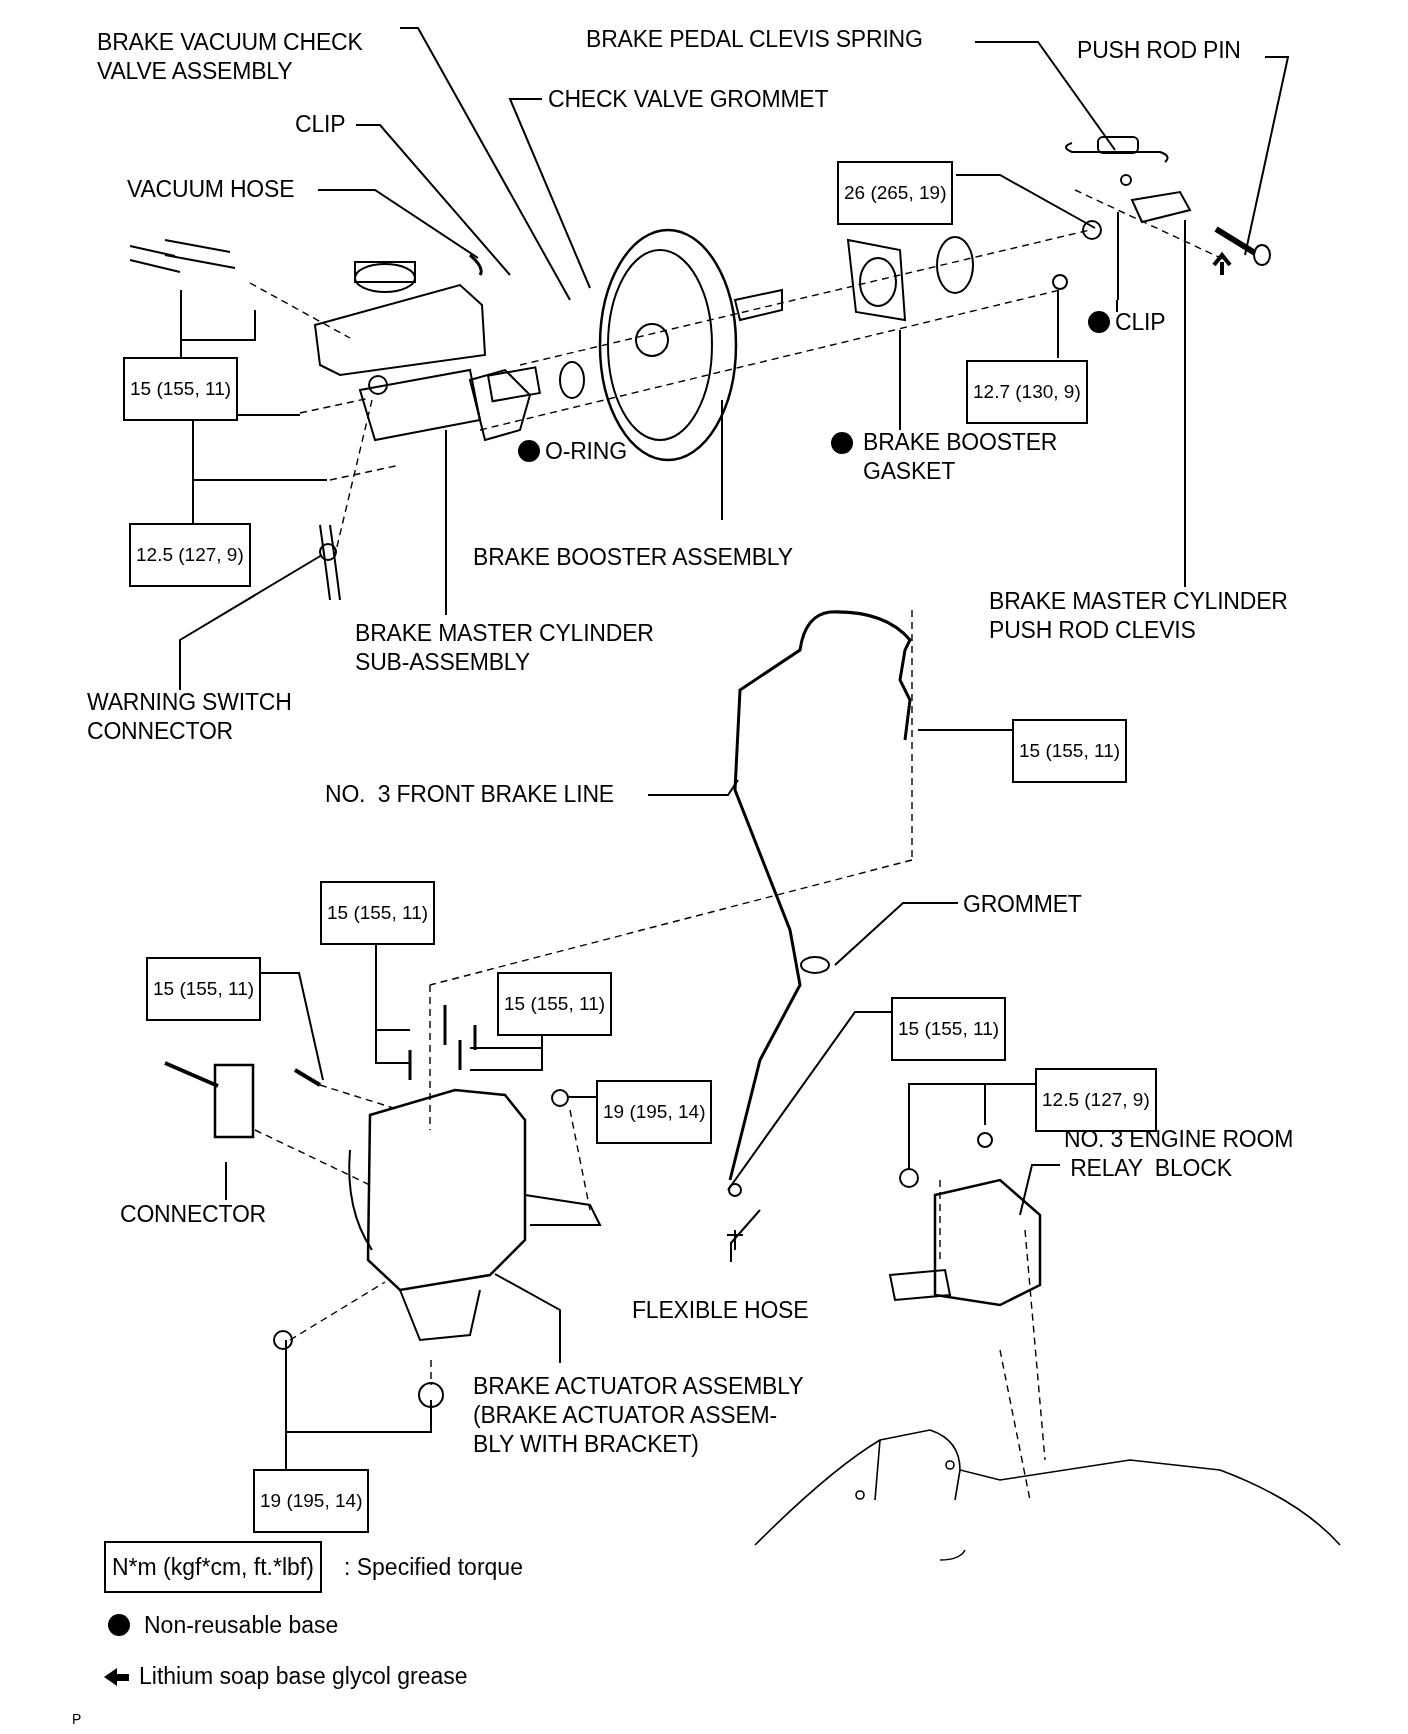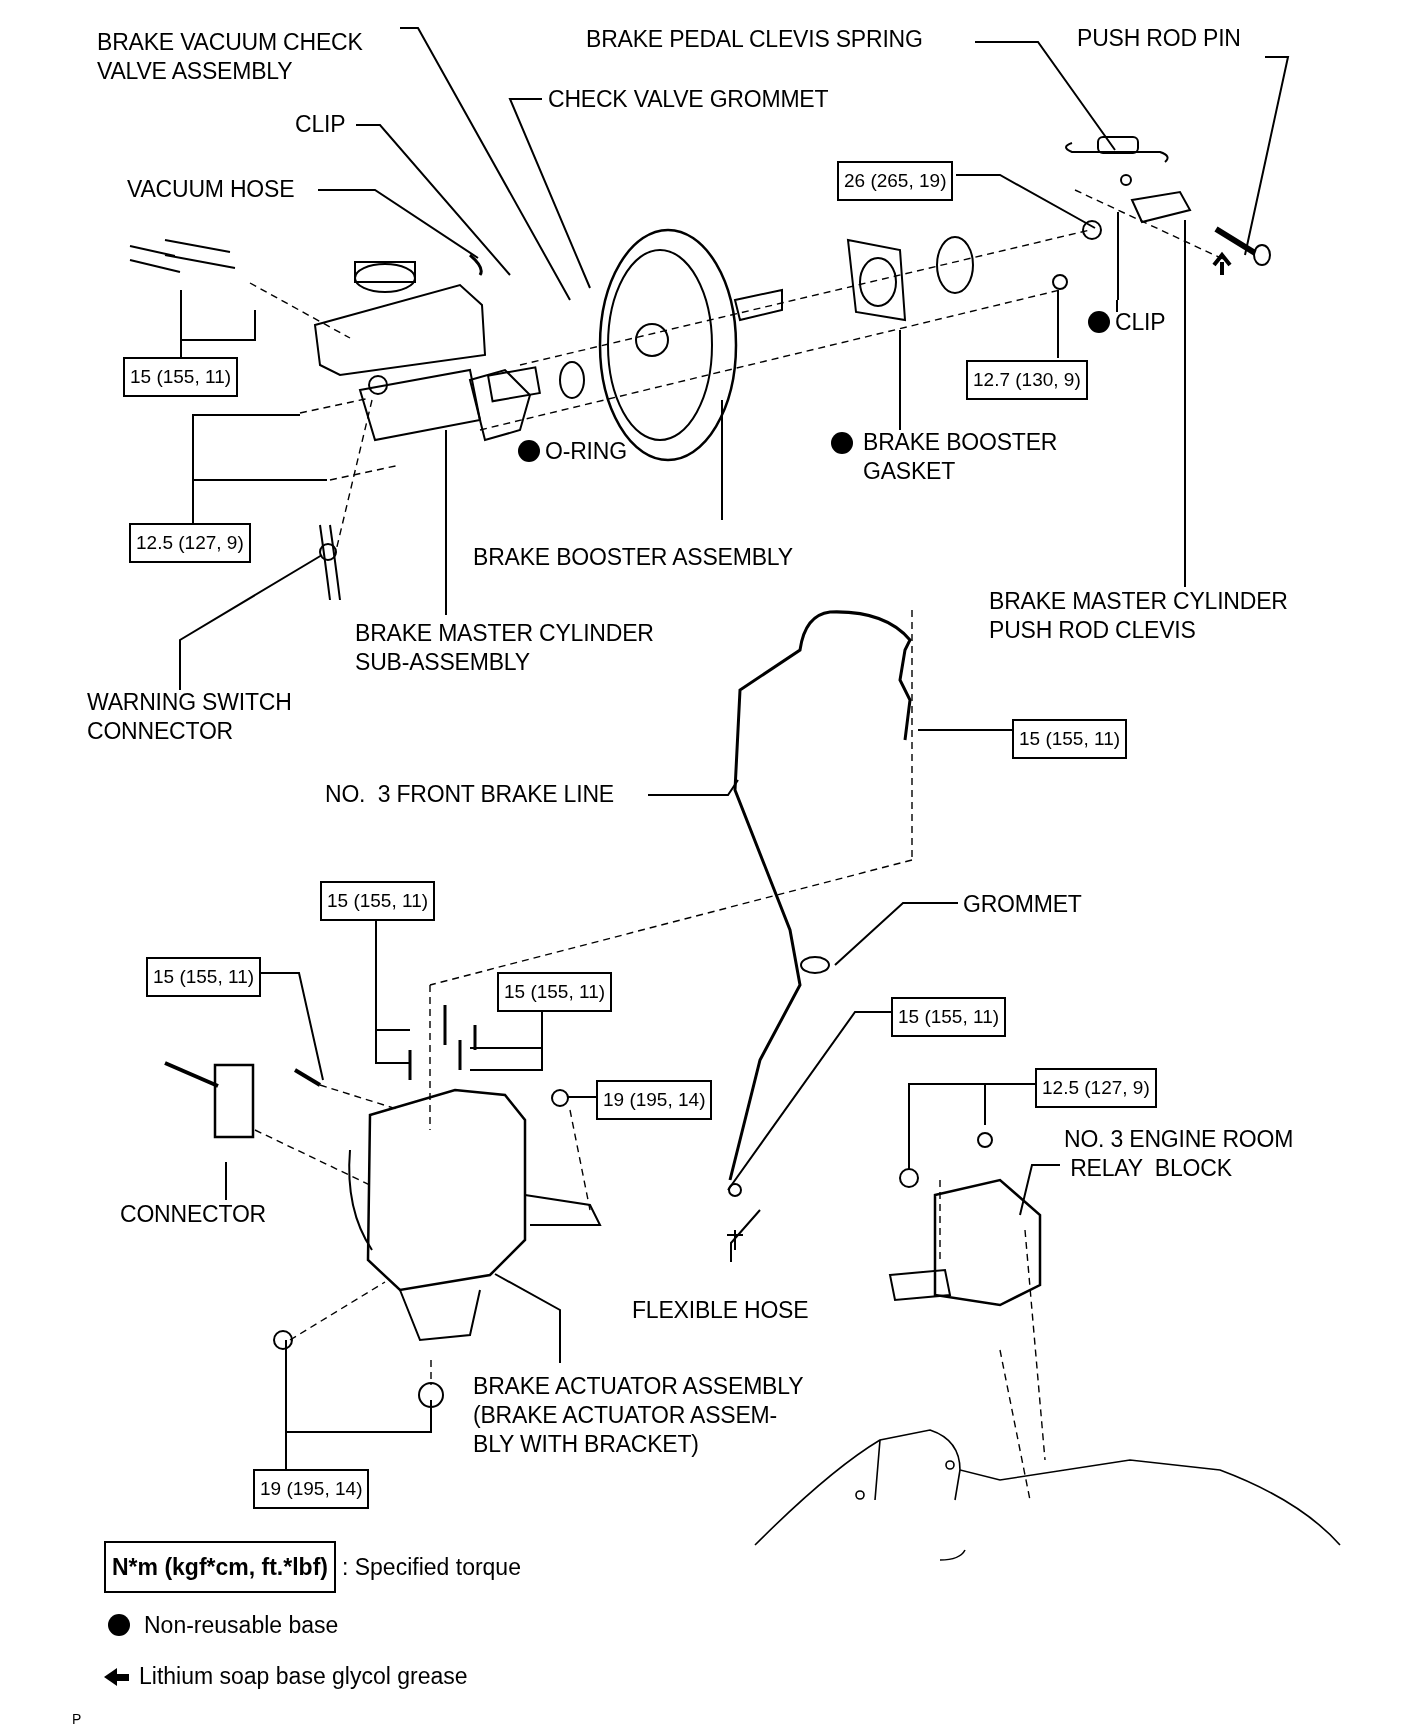--- a/index.html
+++ b/index.html
@@ -1,25 +1,25 @@
 <!DOCTYPE html>
 <html><head>
 <meta charset="utf-8">
 <style>
   html, body { margin:0; padding:0; background:#ffffff; }
   body { width:1408px; height:1734px; position:relative; overflow:hidden;
          font-family:"Liberation Sans", "DejaVu Sans", sans-serif; color:#000; }
   #art { position:absolute; left:0; top:0; width:1408px; height:1734px; }
   .lbl { position:absolute; font-size:23px; line-height:29px; white-space:pre; letter-spacing:-0.2px; }
-  .tq { position:absolute; font-size:19px; line-height:24px; padding:6px 5px; border:2px solid #000;
+  .tq { position:absolute; font-size:19px; line-height:24px; padding:18px 5px; border:2px solid #000;
         background:#fff; white-space:nowrap; }
   .dot { display:inline-block; width:22px; height:22px; border-radius:50%; background:#000;
          vertical-align:-3px; margin-right:5px; }
   .legend { position:absolute; font-size:23px; line-height:28px; white-space:nowrap; }
-  .legend .box { border:2px solid #000; padding:11px 6px; margin-right:6px;font-weight:bold; }
+  .legend .box { border:2px solid #000; padding:11px 6px; margin-right:22px; }
   .arrowl { display:inline-block; width:0; height:0; border-top:9px solid transparent;
             border-bottom:9px solid transparent; border-right:13px solid #000; vertical-align:-2px; }
   .arrowbar { display:inline-block; width:12px; height:7px; background:#000; vertical-align:3px; margin-right:10px; }
 </style>
 </head>
 <body>
 
 <svg id="art" viewBox="0 0 1408 1734" xmlns="http://www.w3.org/2000/svg" fill="none" stroke="#000" stroke-width="2">
 
   <g stroke-width="2">
@@ -159,21 +159,21 @@
     <circle cx="328" cy="552" r="8"></circle>
   </g>
 </svg>
 
 <div class="lbl" style="left:97px; top:28px;">BRAKE VACUUM CHECK
 VALVE ASSEMBLY</div>
 <div class="lbl" style="left:295px; top:110px;">CLIP</div>
 <div class="lbl" style="left:127px; top:175px;">VACUUM HOSE</div>
 <div class="lbl" style="left:548px; top:85px;">CHECK VALVE GROMMET</div>
 <div class="lbl" style="left:586px; top:25px;">BRAKE PEDAL CLEVIS SPRING</div>
-<div class="lbl" style="left:1077px; top:24px;text-align:center;">PUSH ROD PIN</div>
+<div class="lbl" style="left:1077px; top:36px;text-align:center;">PUSH ROD PIN</div>
 <div class="lbl" style="left:1088px; top:308px;"><span class="dot"></span><span>CLIP</span></div>
 <div class="lbl" style="left:518px; top:437px;"><span class="dot"></span><span>O-RING</span></div>
 <div class="lbl" style="left:831px; top:428px;"><span class="dot" style="position:absolute; left:0; top:4px;"></span><span style="display:block; padding-left:32px;">BRAKE BOOSTER
 GASKET</span></div>
 <div class="lbl" style="left:473px; top:524px;margin-top:19px;">BRAKE BOOSTER ASSEMBLY</div>
 <div class="lbl" style="left:989px; top:587px;">BRAKE MASTER CYLINDER
 PUSH ROD CLEVIS</div>
 <div class="lbl" style="left:355px; top:619px;">BRAKE MASTER CYLINDER
 SUB-ASSEMBLY</div>
 <div class="lbl" style="left:87px; top:688px;">WARNING SWITCH

